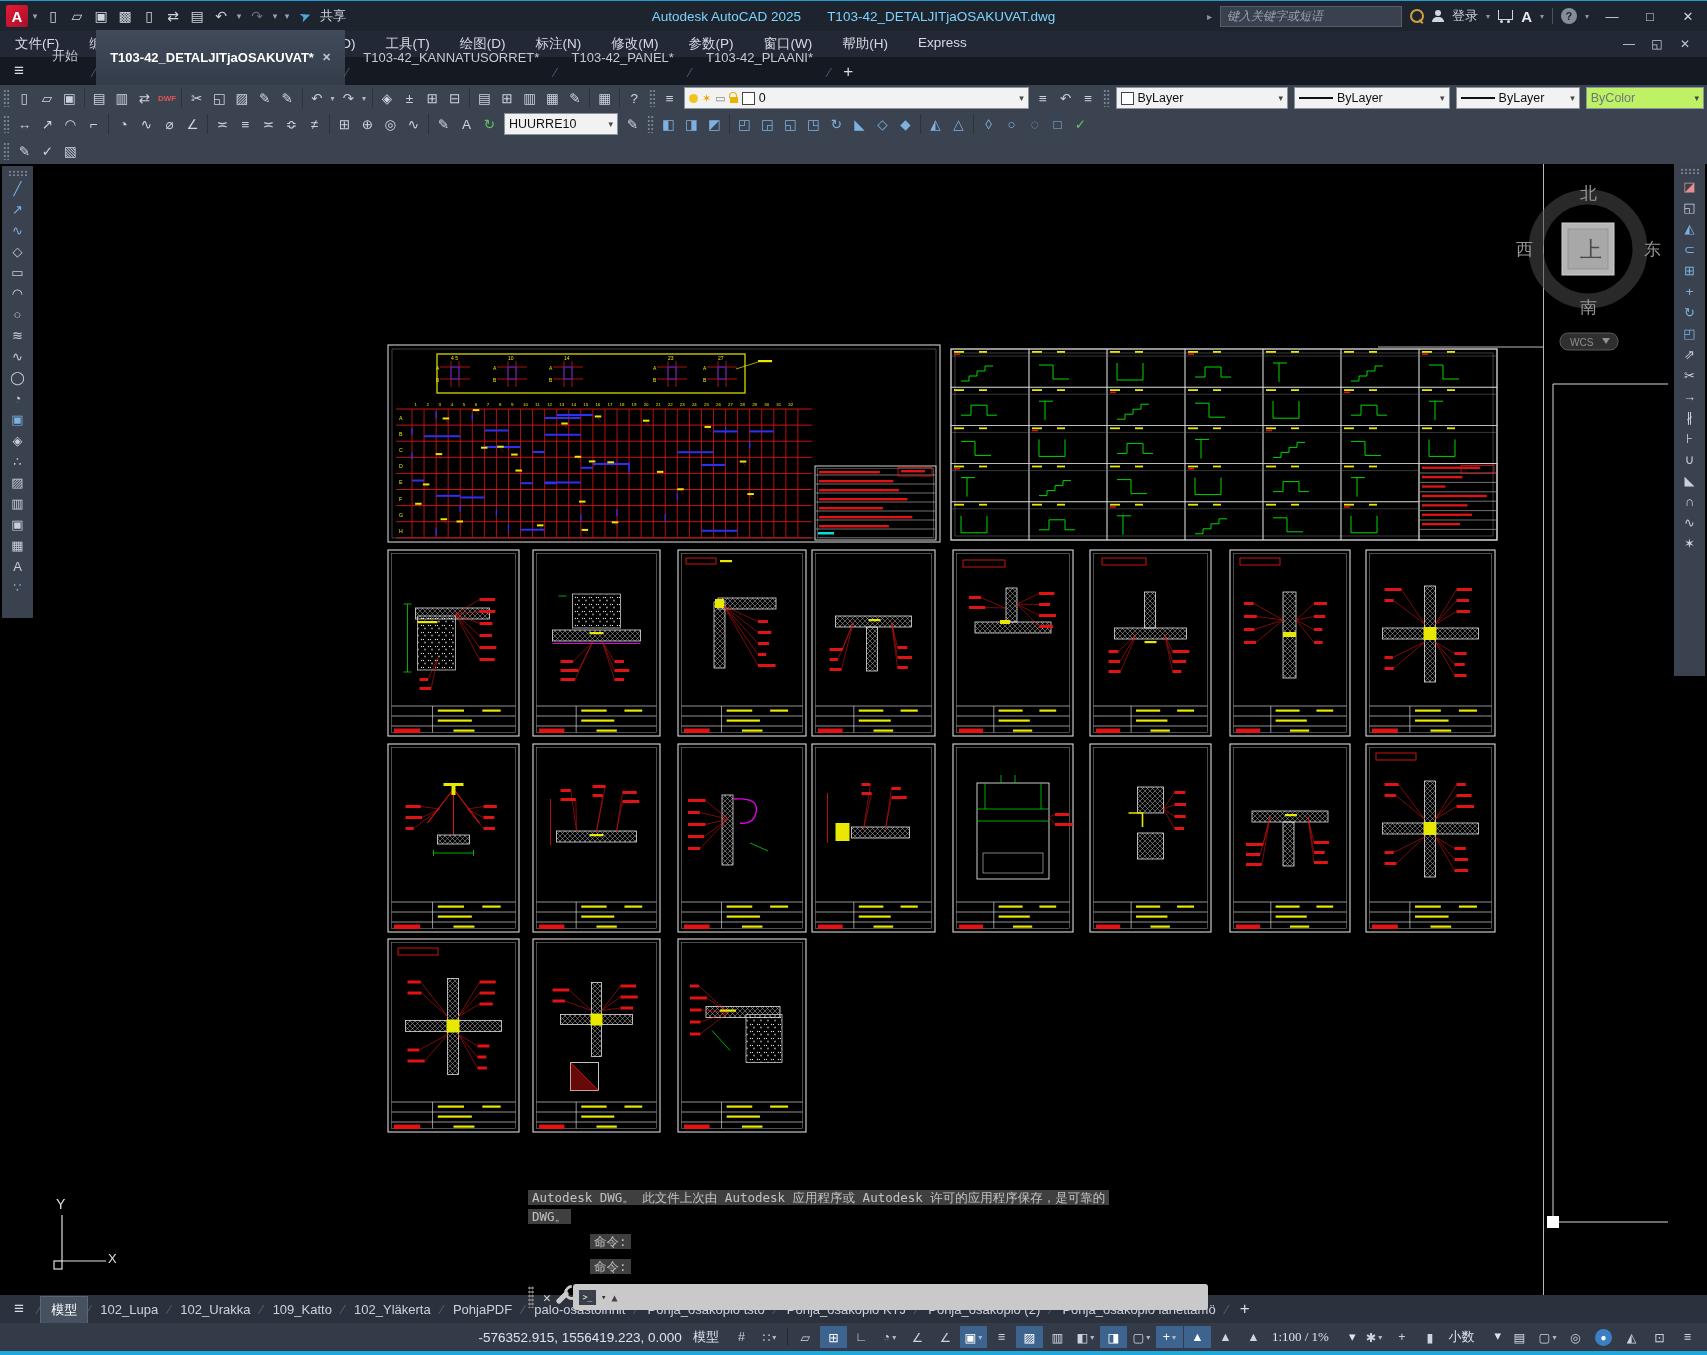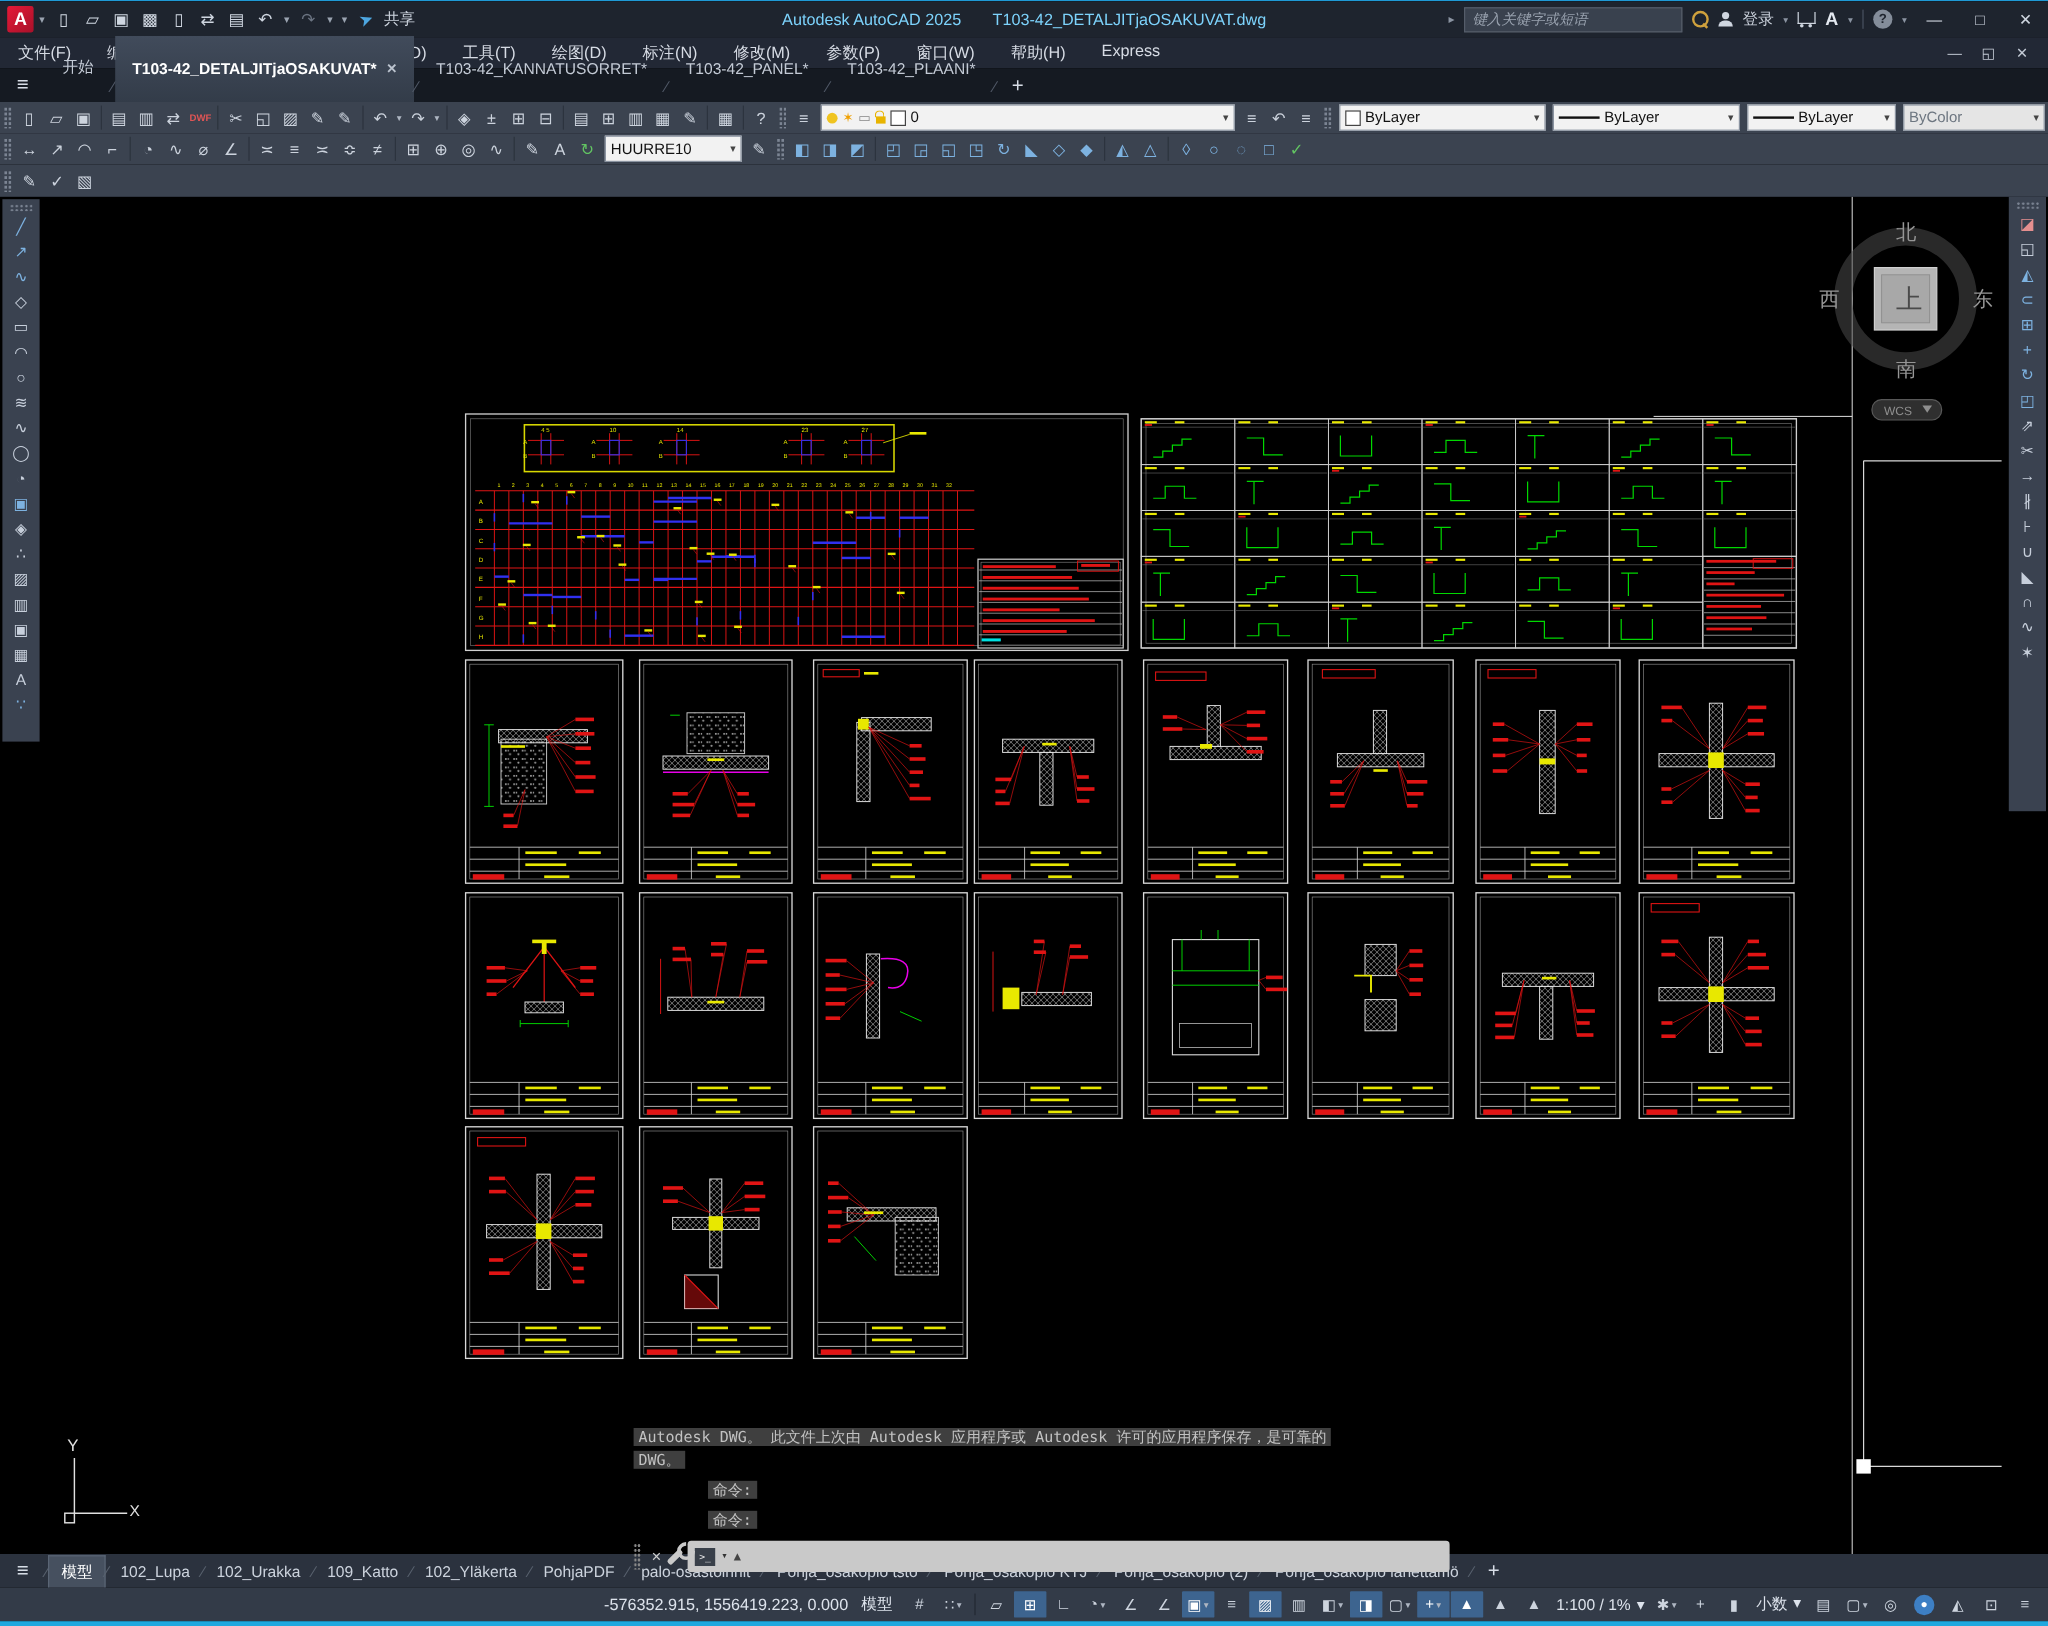--- a/index.html
+++ b/index.html
@@ -56,21 +56,21 @@
   .tic{width:23px;height:22px;display:flex;align-items:center;justify-content:center;font-size:13.5px;color:#ccd3dd;}
   .tic.blue{color:#7db2e0;}
   .tic.red{color:#e05555;font-size:8px;font-weight:bold;}
   .tic.grn{color:#62c462;}
   .tsep{width:1px;height:20px;background:#2c333e;margin:0 3px;}
   .caret2{width:9px;font-size:8px;color:#aeb6c2;text-align:center;}
   .combo{height:20px;background:#f2f2f2;border:1px solid #8a93a0;display:flex;align-items:center;
          margin:0 3px;padding:0 4px;color:#111;font-size:12.5px;gap:4px;}
   .combo .val{flex:1;white-space:nowrap;overflow:hidden;}
   .combo .cv{color:#444;font-size:9px;}
-  .combo.disabled{background:#e5e5e5;color:#6d7680;}
+  .combo.disabled{background:#bef264;color:#6d7680;}
   .swatch{width:11px;height:11px;background:#fff;border:1px solid #444;}
   .lineln{width:34px;height:2px;background:#111;}
   .dot-y{width:9px;height:9px;border-radius:50%;background:#f0c420;}
   .sun{color:#f0a000;font-size:11px;}
   .vpf{color:#888;font-size:11px;}
   .milock{width:8px;height:6px;background:#e8b400;position:relative;margin-top:3px;}
   .milock::before{content:"";position:absolute;width:6px;height:5px;border:1.5px solid #e8b400;border-bottom:none;
                   border-radius:4px 4px 0 0;left:-0.5px;top:-5px;}
   
   .vstrip{position:absolute;width:31px;background:#3a4250;display:flex;flex-direction:column;align-items:center;z-index:5;}
@@ -108,21 +108,21 @@
         justify-content:flex-end;color:#dde3ec;font-size:13px;padding-right:6px;box-sizing:border-box;gap:1px;}
   .coords{margin-right:10px;font-size:13.5px;}
   .smodel{margin-right:8px;}
   .sic{min-width:23px;height:22px;display:flex;align-items:center;justify-content:center;font-size:12.5px;color:#cdd4de;
        padding:0 2px;gap:2px;border-radius:1px;}
   .sic.active{background:#3d648f;color:#fff;}
   .sic.round{background:none;}
   .sic.round .g{background:#3d7fc4;color:#fff;border-radius:50%;width:17px;height:17px;display:flex;align-items:center;justify-content:center;font-size:10px;}
   .sic .cv{font-size:8px;color:#aeb6c2;}
   .ssep{width:1px;height:18px;background:#222833;margin:0 3px;}
-  .stext{padding:0 4px;display:flex;gap:5px;}
+  .stext{padding:0 4px;display:flex;gap:20px;font-family:Liberation Serif, serif;}
   .bottom-accent{position:absolute;left:0;bottom:0;width:100%;height:4px;background:#1fa8df;}
 </style>
 </head>
 <body>
 
 <div id="app">
 
   <div class="titlebar">
     <div class="qat" id="qat">
         <div class="acadlogo">A</div>

